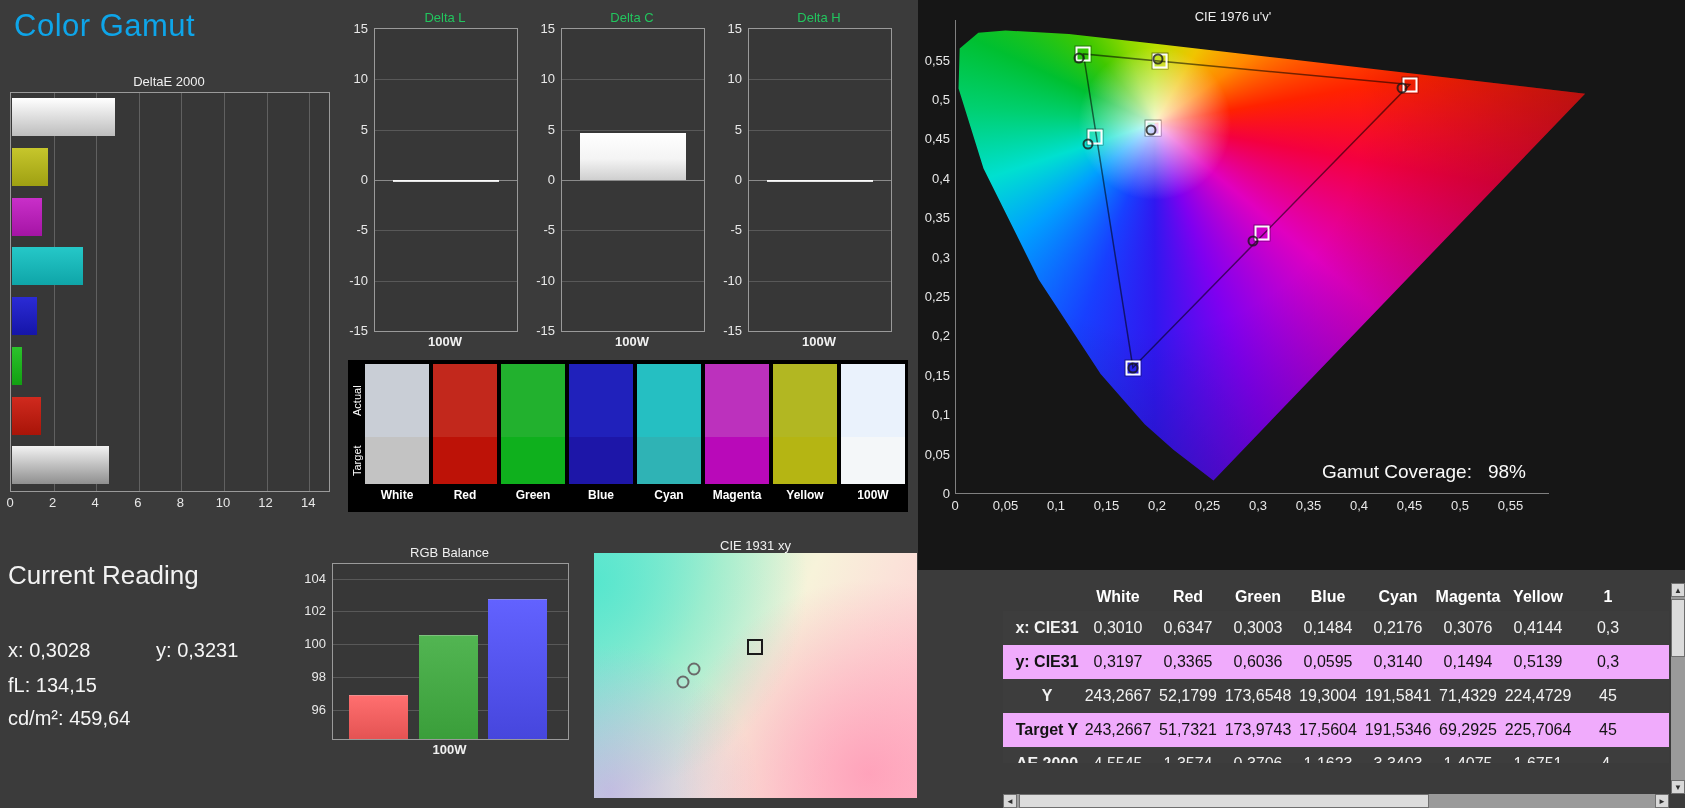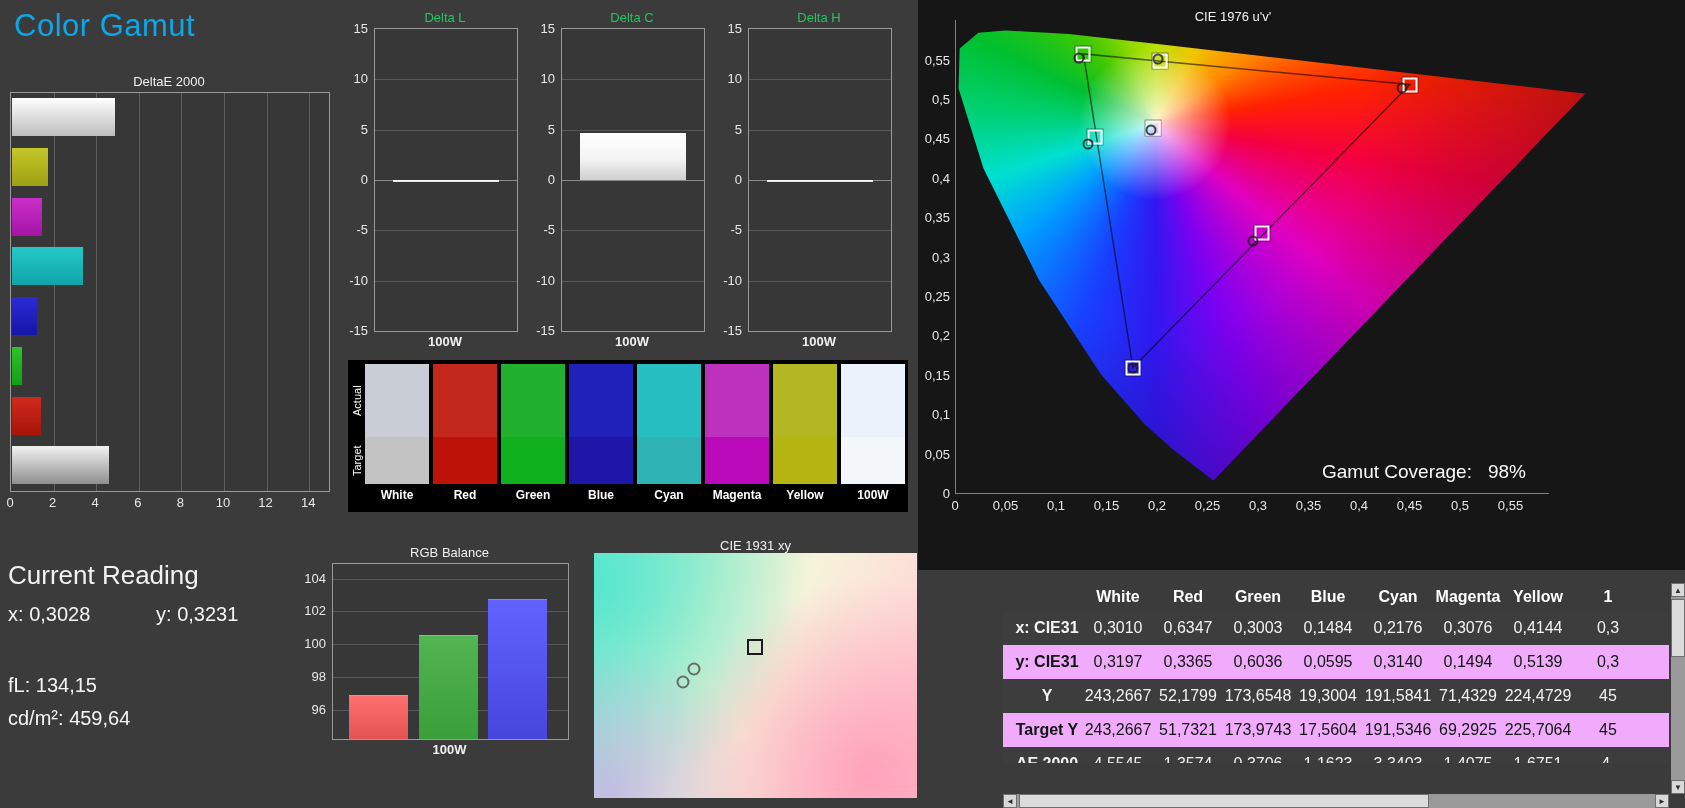--- a/index.html
+++ b/index.html
@@ -290,21 +290,21 @@
         <div class="cyt" style="top: 335.4px;">0,2</div>
         <div class="cyt" style="top: 374.8px;">0,15</div>
         <div class="cyt" style="top: 414.2px;">0,1</div>
         <div class="cyt" style="top: 453.6px;">0,05</div>
         <div class="cyt" style="top: 493px;">0</div>
       </div>
     <div class="coverage"><span>Gamut Coverage:</span><span class="covval">98%</span></div>
   </div>
 
   <div class="abs h2" style="left:8px;top:560px">Current Reading</div>
-  <div class="abs reading-line" style="left:8px;top:603px;width:330px">
+  <div class="abs reading-line" style="left:8px;top:639px;width:330px">
     <span>x:</span>
     <span>0,3028</span>
     <span class="abs" style="left:148px;top:0"><span>y:</span> <span>0,3231</span></span>
   </div>
   <div class="abs reading-line" style="left:8px;top:674px">
     <span>fL:</span>
     <span>134,15</span>
   </div>
   <div class="abs reading-line" style="left:8px;top:707px">
     <span>cd/m²:</span>

